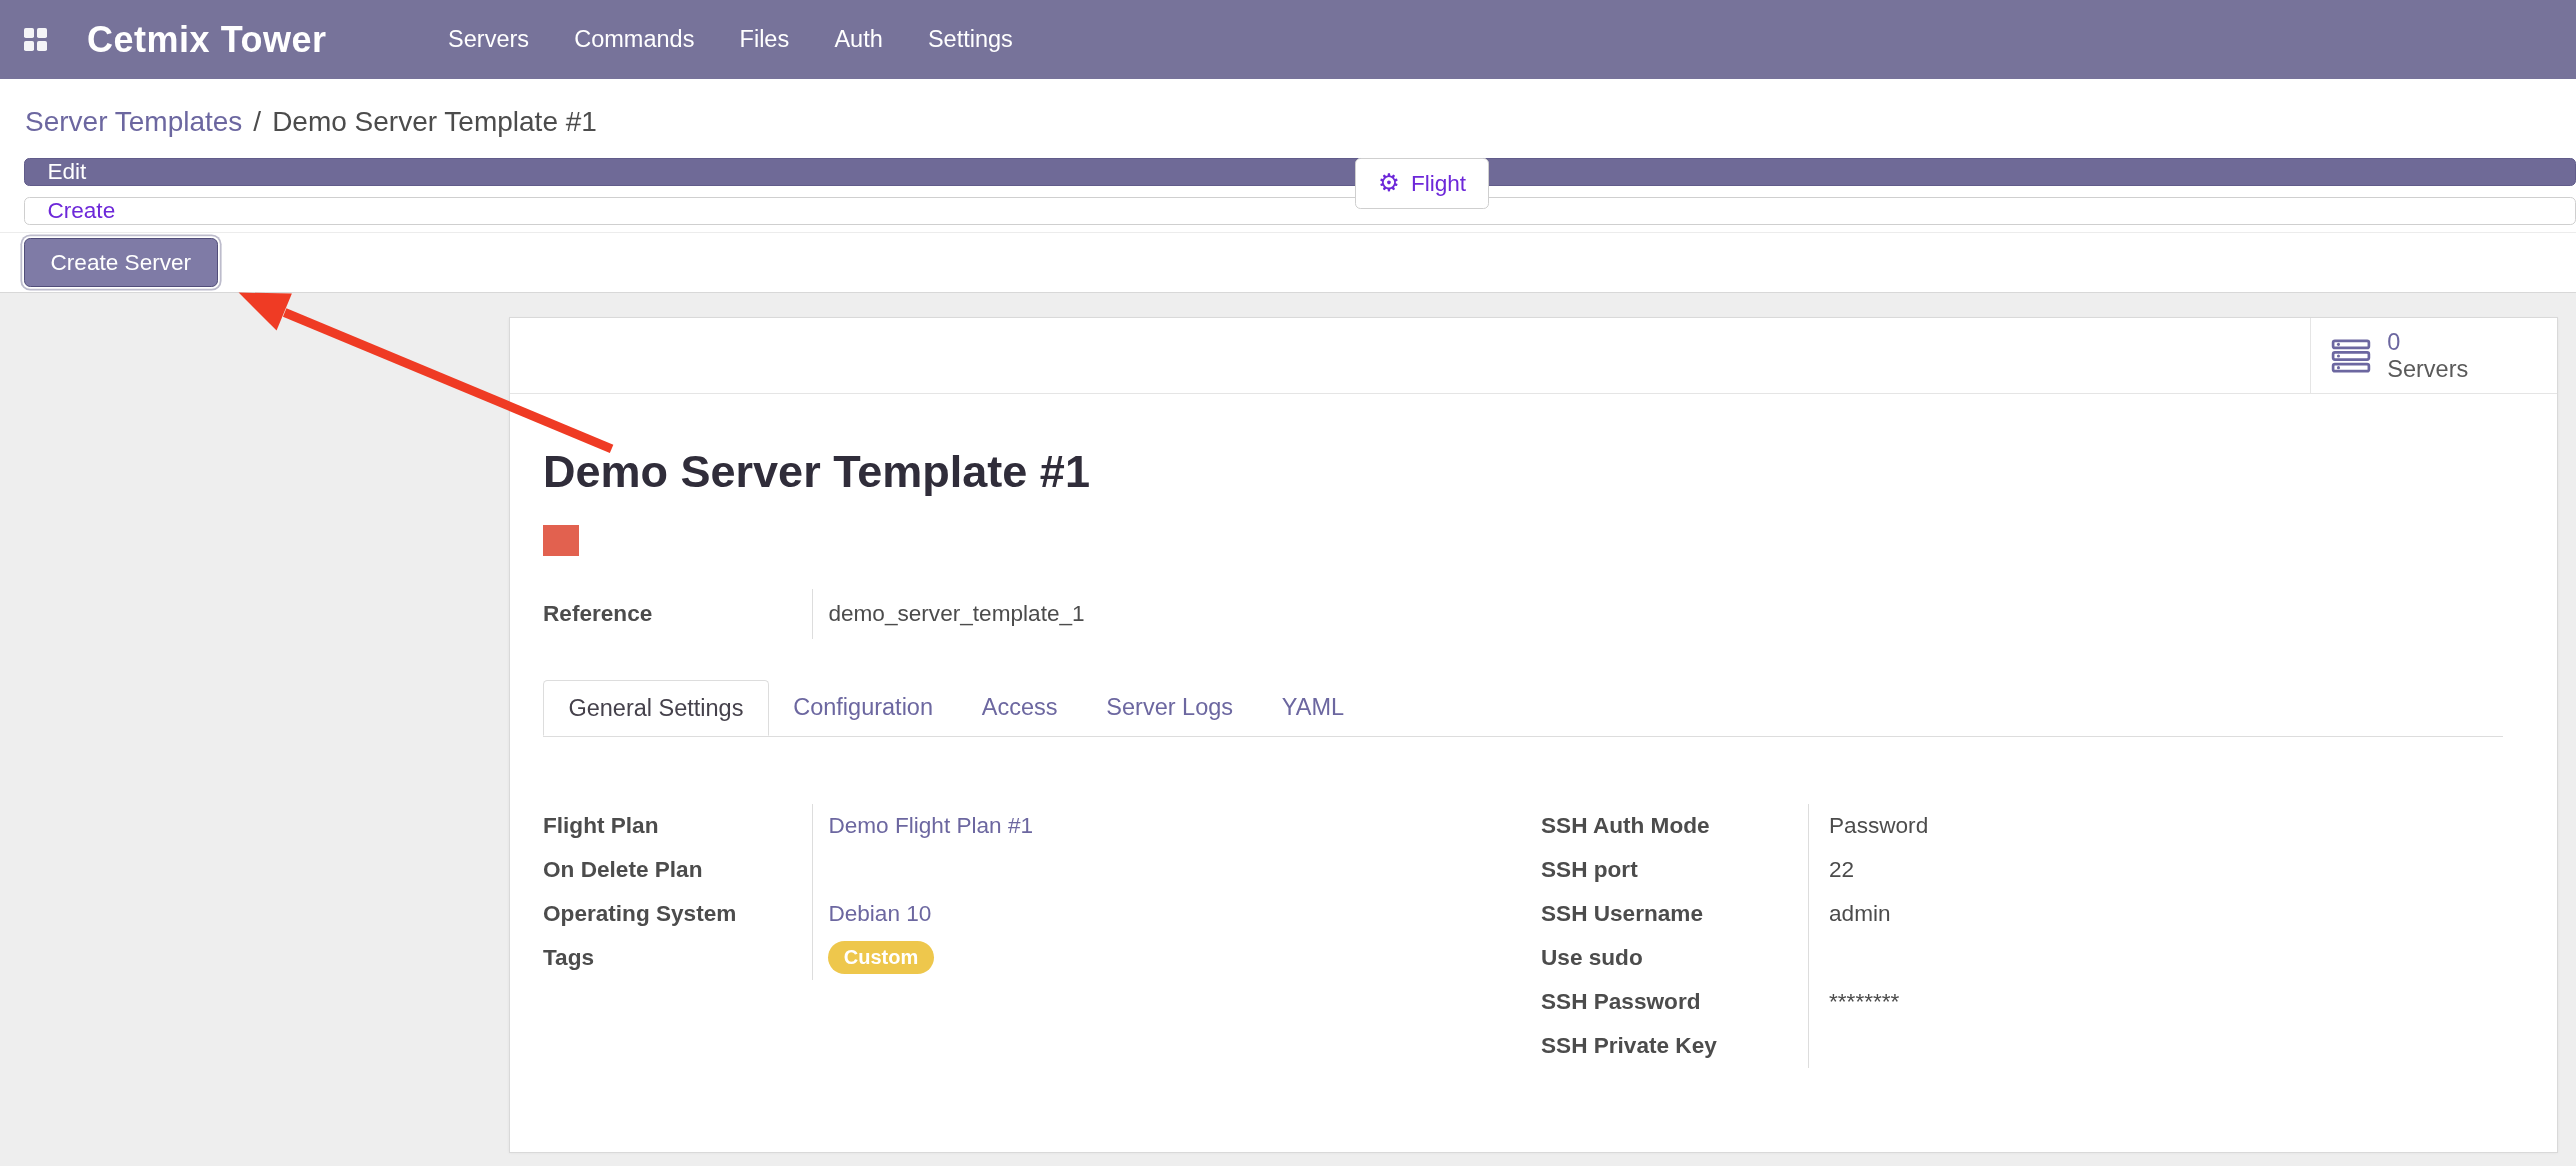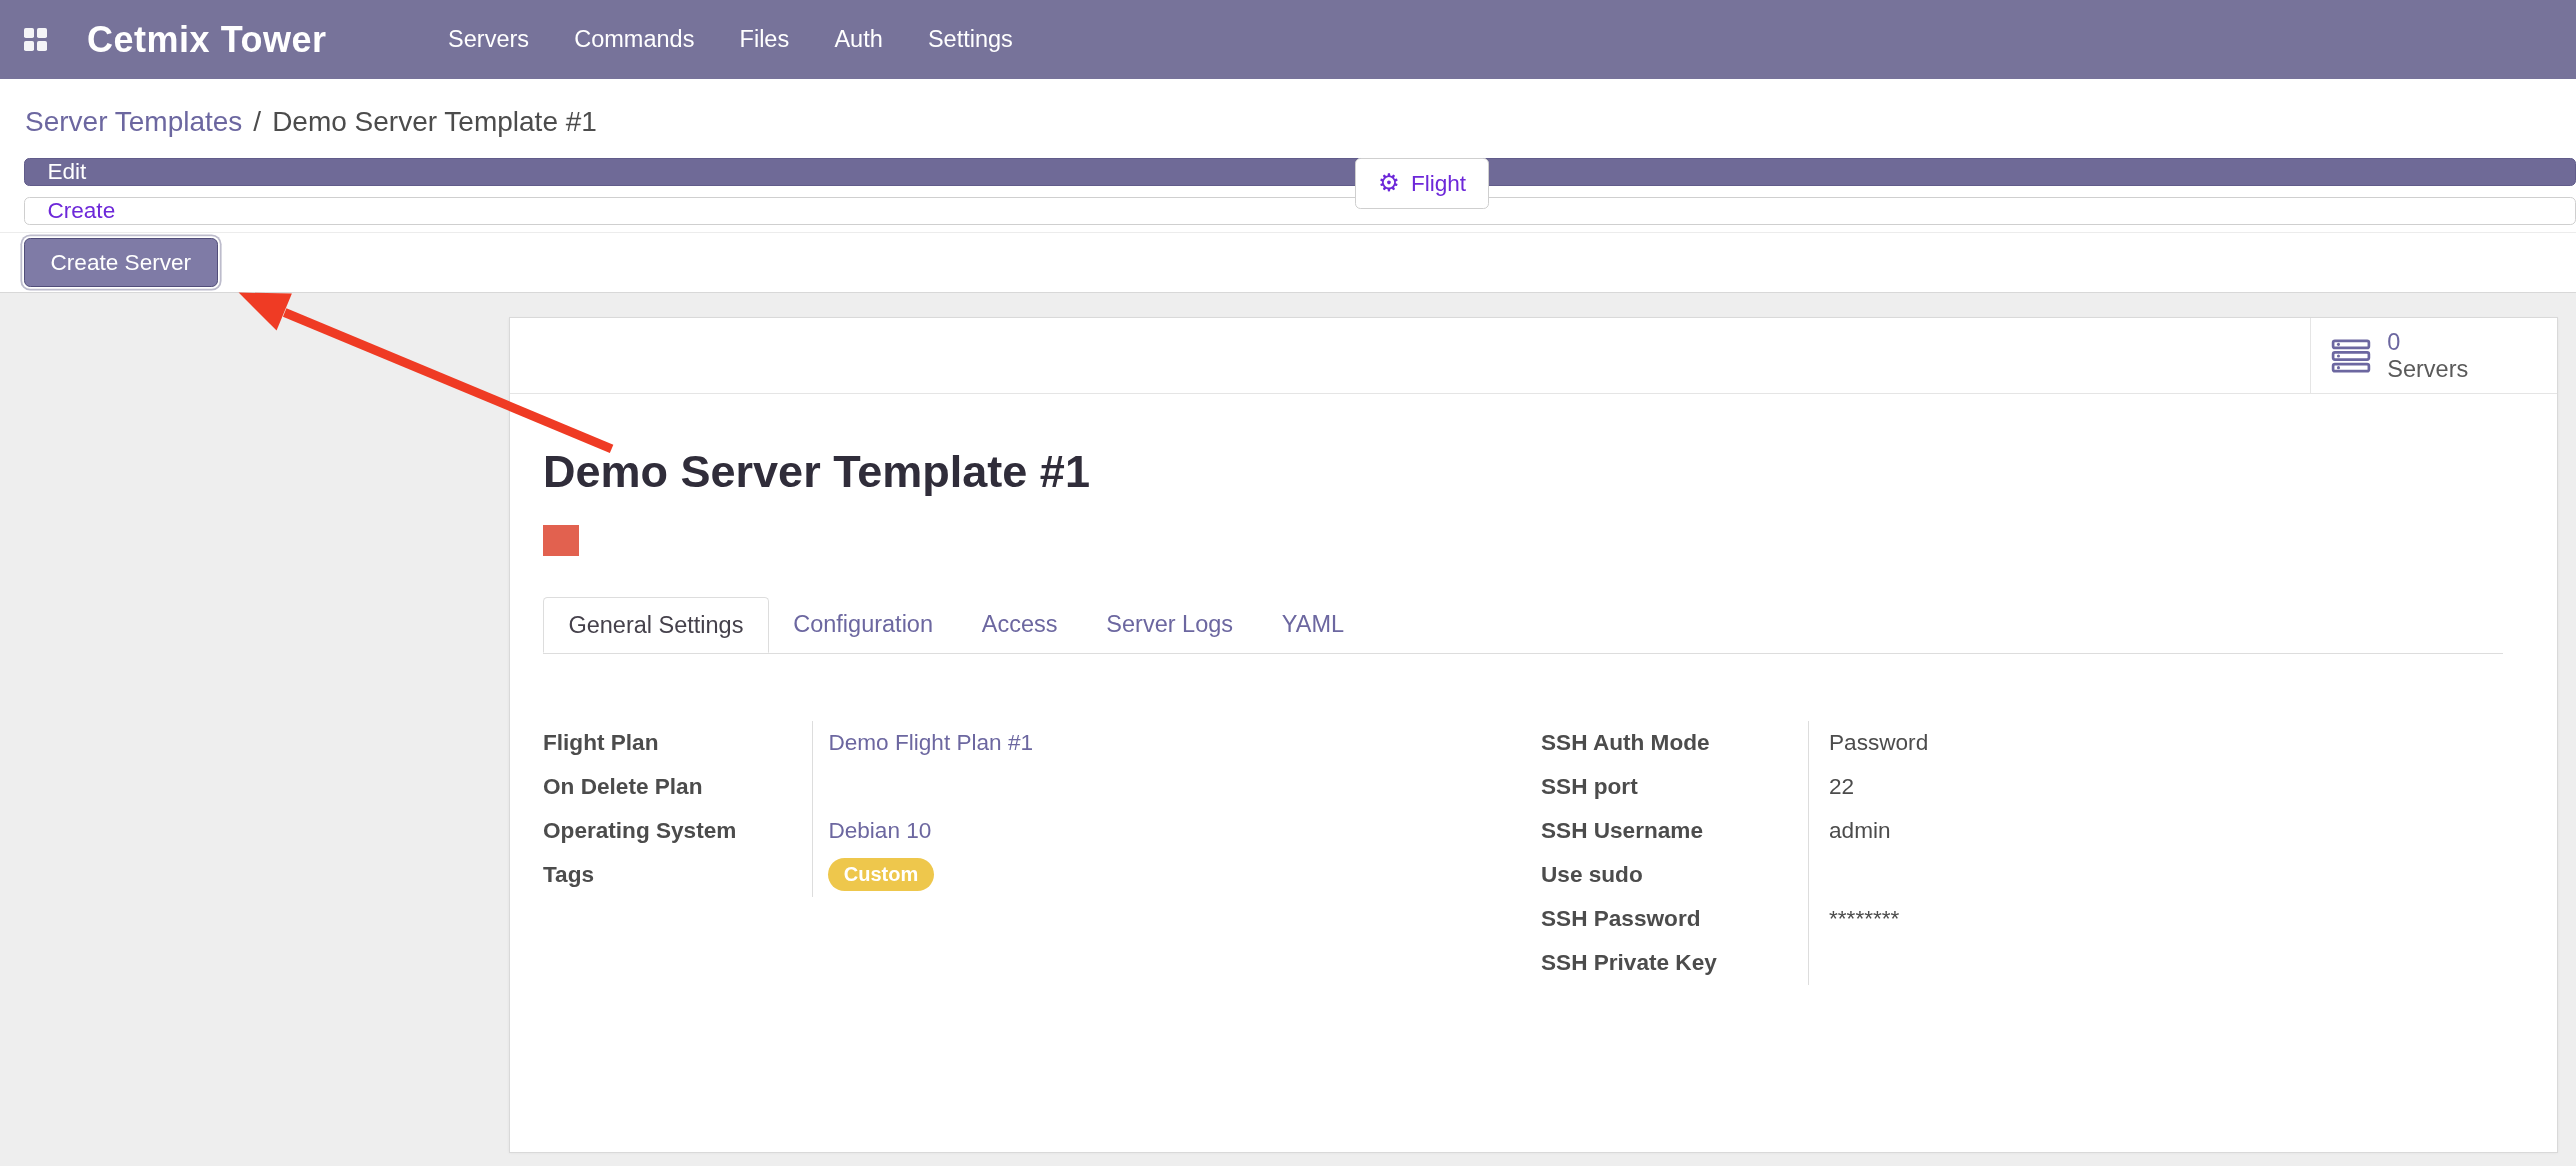--- a/index.html
+++ b/index.html
@@ -133,20 +133,24 @@
             <span class="stat-count">0</span>
             <span class="stat-label">Servers</span>
           </div>
         </div>
       </div>
 
       <div class="sheet-body">
         <h1 class="sheet-title">Demo Server Template #1</h1>
         <div class="color-swatch"></div>
 
+        <div class="ref-row">
+          <div class="ref-label">Reference</div>
+          <div class="ref-value">demo_server_template_1</div>
+        </div>
 
         <div class="tabs">
           <div class="tab active">General Settings</div>
           <div class="tab">Configuration</div>
           <div class="tab">Access</div>
           <div class="tab">Server Logs</div>
           <div class="tab">YAML</div>
         </div>
 
         <div class="groups">

